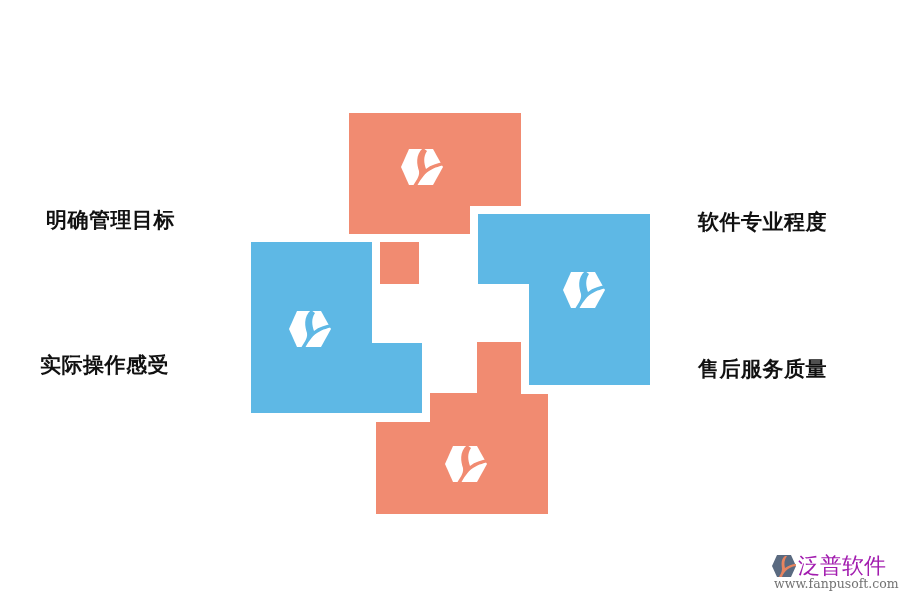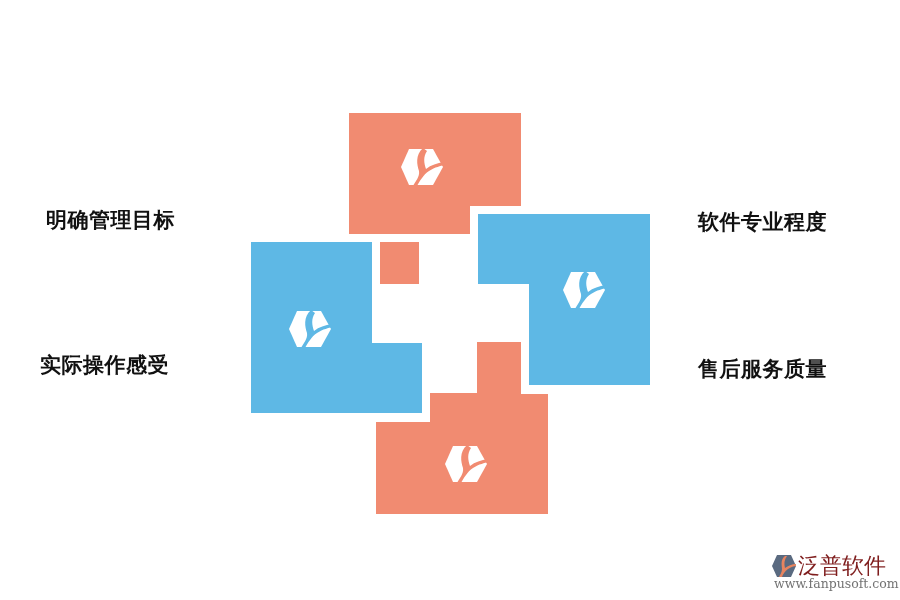--- a/index.html
+++ b/index.html
@@ -1,21 +1,21 @@
 <!DOCTYPE html>
 <html><head>
 <meta charset="utf-8">
 <style>
   html, body { margin:0; padding:0; }
   body { width:900px; height:600px; background:#ffffff; position:relative; overflow:hidden;
          font-family:"DejaVu Sans", "Liberation Sans", sans-serif; }
   .shape { position:absolute; }
   .label { position:absolute; font-size:21px; font-weight:bold; color:#111111; white-space:nowrap; letter-spacing:0.5px; }
   .logo { position:absolute; left:768px; top:551px; width:125px; height:40px; }
-  .logo-text { position:absolute; left:30px; top:0; font-size:22px; color:#7f1d1d; white-space:nowrap; font-family:Liberation Mono, monospace; }
+  .logo-text { position:absolute; left:30px; top:0; font-size:22px; color:#a21caf; white-space:nowrap; font-family:Liberation Mono, monospace; }
   .logo-url { position:absolute; left:6px; top:25px; font-size:12.5px; color:#737373; white-space:nowrap; font-family:"DejaVu Serif", serif; }
   .logo-mark { position:absolute; left:4px; top:4px; width:24px; height:22px; }
 </style>
 </head>
 <body>
 
 <svg class="shape" width="900" height="600" style="left:0;top:0;" viewBox="0 0 900 600">
   <defs>
     <g id="leaf-icon">
 

